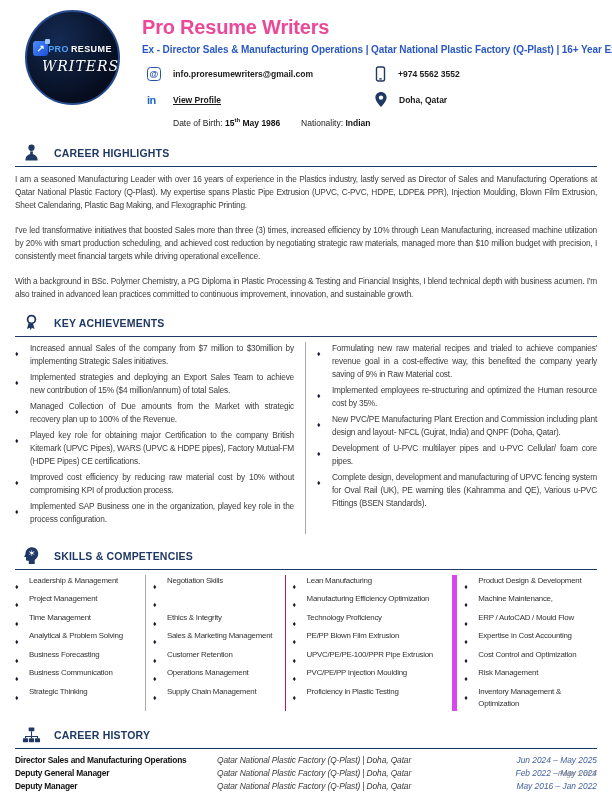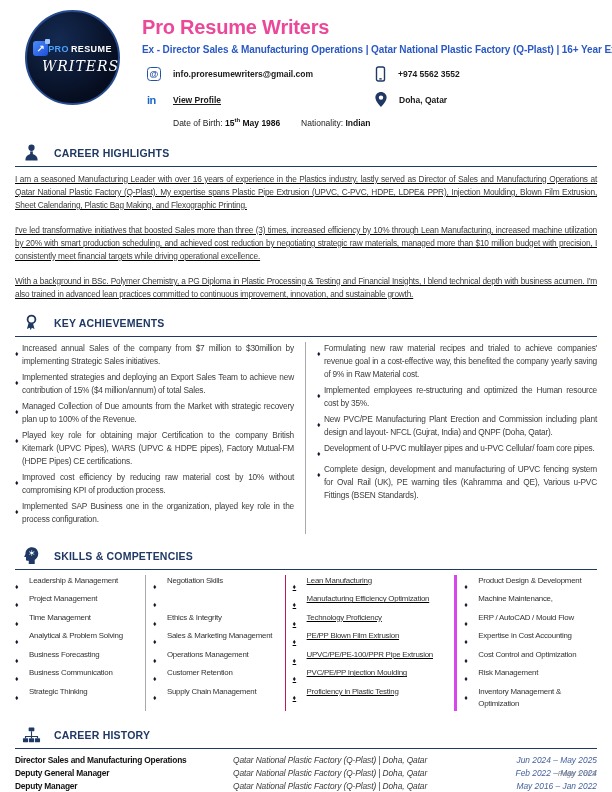--- a/index.html
+++ b/index.html
@@ -42,49 +42,49 @@
   .dob sup { font-size:6px; font-weight:700; }
   .dob .gap { display:inline-block; width:16px; }
 
   
   .sec-head { display:flex; align-items:center; gap:13px; padding-left:6px; }
   .sec-icon { width:20px; height:20px; display:flex; align-items:center; justify-content:center; }
   .sec-title { font-size:10.5px; font-weight:700; color:#1f3864; letter-spacing:.2px; }
   .sec-rule { border:none; border-top:1.7px solid #1f3864; margin-top:3px; }
 
   
-  .paras { margin-top:6px;text-decoration:underline; }
+  .paras { margin-top:6px; }
   .paras p { font-size:8.3px; line-height:13px; text-align:justify; color:#3d3d3d;
              letter-spacing:-.2px; margin-bottom:12px; }
 
   
   .cols2 { display:flex; margin-top:5px; min-height:192px; }
   .kcol { width:50%; }
   .kcol.left  { padding-right:11px; border-right:1px solid #a9a9a9; }
   .kcol.right { padding-left:11px; }
-  .bi { display:flex; gap:0; margin-bottom:3px; }
+  .bi { display:flex; gap:8px; margin-bottom:3px; }
   .diamond { flex-shrink:0; width:7px; }
   .diamond::before { content:"♦"; font-size:7px; color:#15152a; line-height:13px; }
   .bi .txt { flex:1; font-size:8.3px; line-height:13px; text-align:justify;
              color:#3d3d3d; letter-spacing:-.2px; }
 
   
   .cols4 { display:flex; margin-top:5px; min-height:90px; }
   .scol { padding:0 7px; }
   .scol.c1 { width:22.5%; padding-left:0; border-right:1px solid #a9a9a9; }
   .scol.c2 { width:24%;   border-right:1px solid #be185d; }
-  .scol.c3 { width:29.5%; border-right:3px solid #d946ef;text-decoration:underline; }
+  .scol.c3 { width:29.5%; border-right:5px solid #d946ef; }
   .scol.c4 { width:24%; }
   .si { display:flex; gap:7px; margin-bottom:.5px; }
   .si .txt { flex:1; font-size:7.9px; line-height:12.4px; color:#333; letter-spacing:-.25px; text-align:left; }
 
   
   .ch-rows { margin-top:5px; }
   .chr { display:flex; align-items:baseline; line-height:13.1px; }
-  .chr .role  { width:218px; font-size:8.4px; font-weight:700; color:#111; letter-spacing:-.2px; }
+  .chr .role  { width:202px; font-size:8.4px; font-weight:700; color:#111; letter-spacing:-.2px; }
   .chr .comp  { flex:1; font-size:8.4px; font-style:italic; color:#3a3a3a; letter-spacing:-.1px; }
   .chr .dates { width:108px; text-align:right; font-size:8.4px; font-style:italic; color:#44619d; }
 
   .footer { position:absolute; right:16px; bottom:14px; font-size:7.5px; font-style:italic; color:#8d8d8d; }
 
   .mt-ch  { margin-top:15px; }
   .mt-ka  { margin-top:2px;  }
   .mt-sk  { margin-top:12px; }
   .mt-hist{ margin-top:14px; }
 </style>
@@ -308,26 +308,26 @@
             <span class="txt">Ethics &amp; Integrity</span>
           </div>
 
           <div class="si">
             <span class="diamond"></span>
             <span class="txt">Sales &amp; Marketing Management</span>
           </div>
 
           <div class="si">
             <span class="diamond"></span>
+            <span class="txt">Customer Retention</span>
+          </div>
+
+          <div class="si">
+            <span class="diamond"></span>
             <span class="txt">Operations Management</span>
-          </div>
-
-          <div class="si">
-            <span class="diamond"></span>
-            <span class="txt">Customer Retention</span>
           </div>
 
           <div class="si">
             <span class="diamond"></span>
             <span class="txt">Supply Chain Management</span>
           </div>
         </div>
       <div class="scol c3">
 
           <div class="si">

